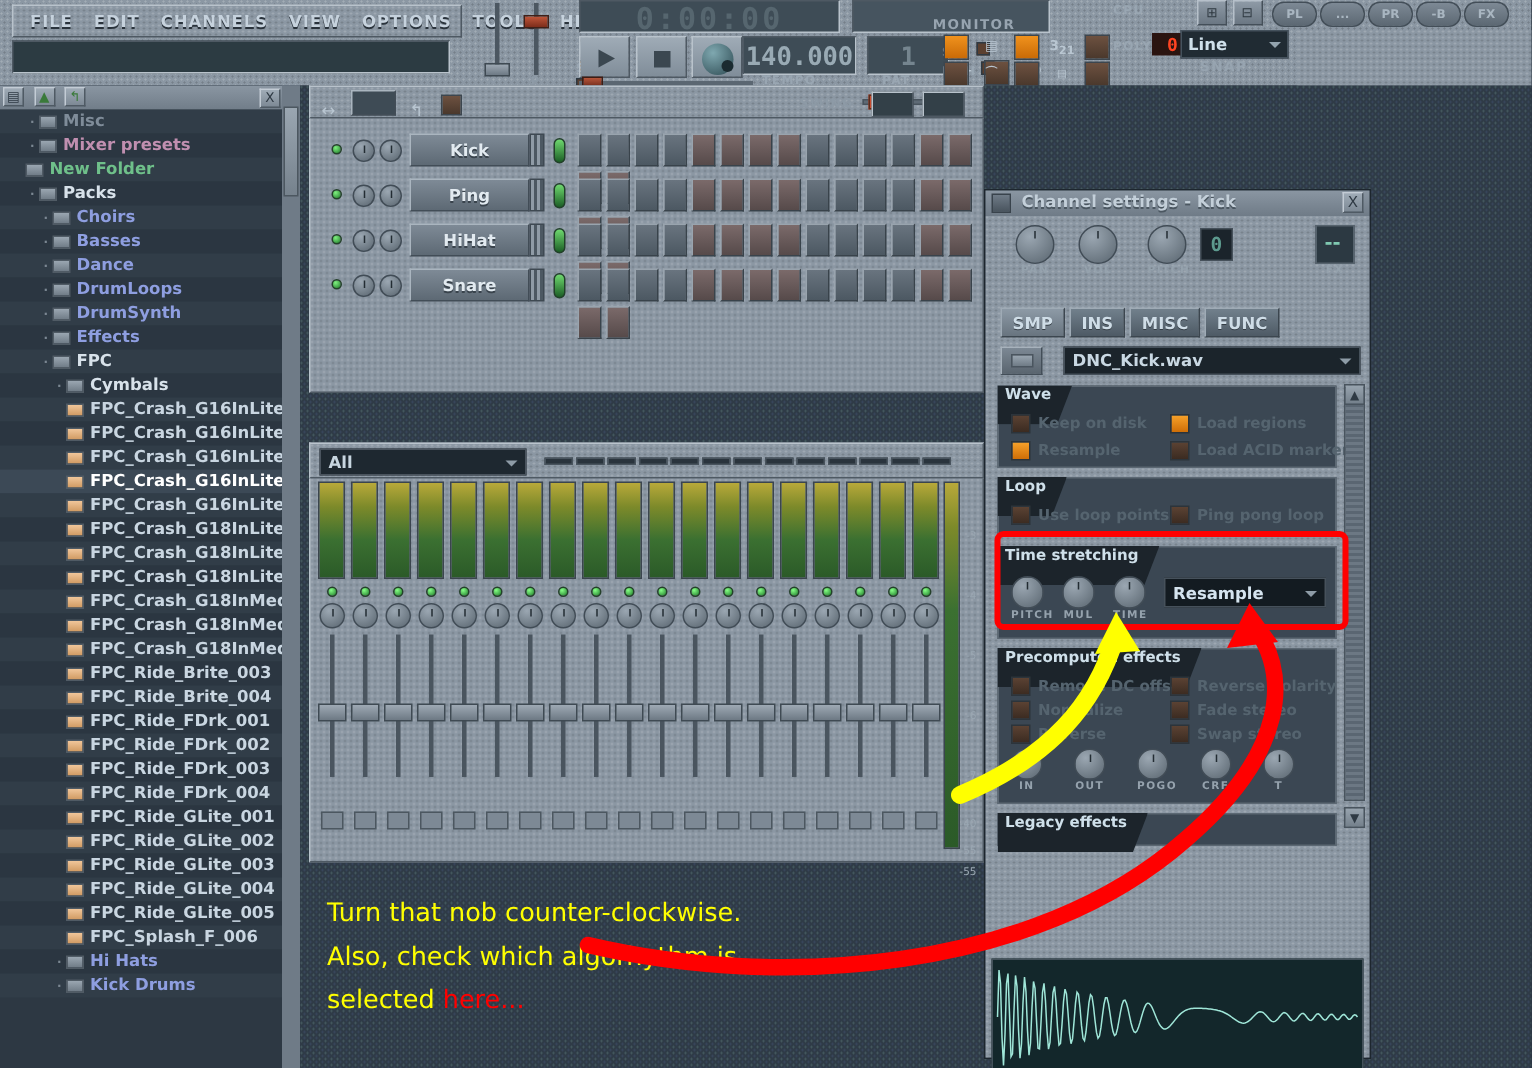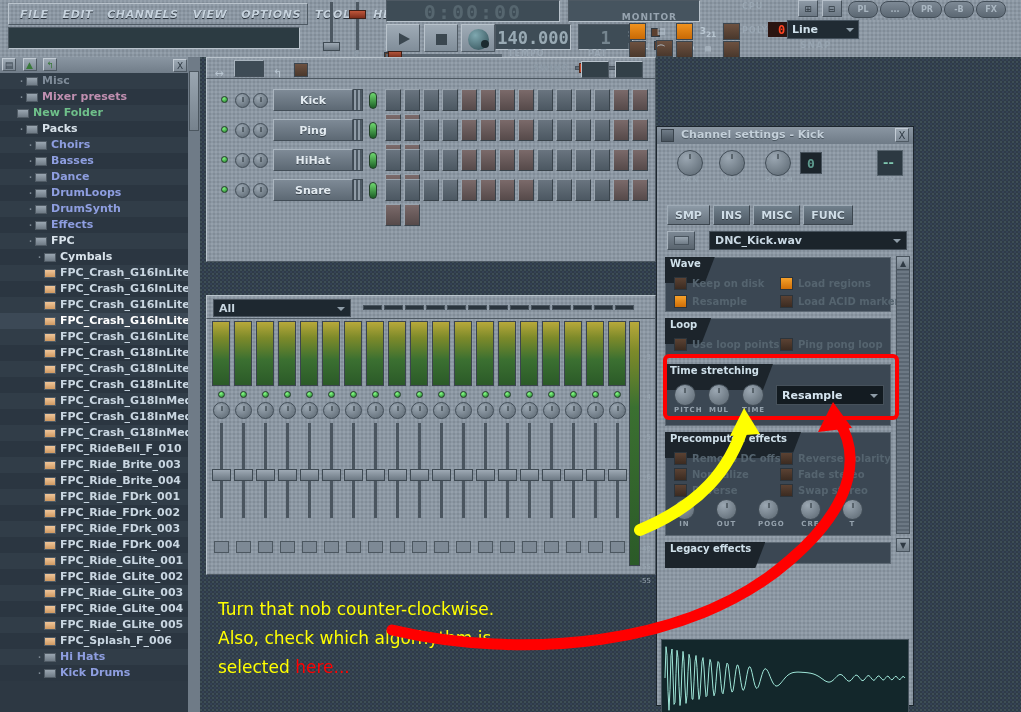--- a/index.html
+++ b/index.html
@@ -42,21 +42,20 @@
     position:absolute; left:8px; top:3px; width:300px; height:22px;
   }
   .menu-wrap {
     display:flex; align-items:center; height:100%;
     padding:0 4px; gap:0px;
   }
   .menu-item {
     color:#c6d2dd; font-size:11px; font-weight:bold; letter-spacing:.6px;
     padding:2px 7px; cursor:default; text-shadow:0 1px 0 #2a333c;
     font-family:"DejaVu Sans", sans-serif;
-    font-style:italic;
   }
   #hintbar {
     position:absolute; left:8px; top:27px; width:292px; height:22px;
     background:#2c3b42;
   }
 
   
   #timedisp {
     position:absolute; left:386px; top:0px; width:174px; height:22px;
     background:#3e4c56;
@@ -376,21 +375,20 @@
         <div class="brow"><span style="display:inline-block;width:44px"></span><span class="ficon wav"></span><span class="blabel" style="color:#c9d6e1">FPC_Crash_G16InLite_0</span></div>
         <div class="brow"><span style="display:inline-block;width:44px"></span><span class="ficon wav"></span><span class="blabel" style="color:#c9d6e1">FPC_Crash_G16InLite_0</span></div>
         <div class="brow sel"><span style="display:inline-block;width:44px"></span><span class="ficon wav"></span><span class="blabel" style="color:#ffffff">FPC_Crash_G16InLite_</span></div>
         <div class="brow"><span style="display:inline-block;width:44px"></span><span class="ficon wav"></span><span class="blabel" style="color:#c9d6e1">FPC_Crash_G16InLite_0</span></div>
         <div class="brow"><span style="display:inline-block;width:44px"></span><span class="ficon wav"></span><span class="blabel" style="color:#c9d6e1">FPC_Crash_G18InLite_0</span></div>
         <div class="brow"><span style="display:inline-block;width:44px"></span><span class="ficon wav"></span><span class="blabel" style="color:#c9d6e1">FPC_Crash_G18InLite_0</span></div>
         <div class="brow"><span style="display:inline-block;width:44px"></span><span class="ficon wav"></span><span class="blabel" style="color:#c9d6e1">FPC_Crash_G18InLite_0</span></div>
         <div class="brow"><span style="display:inline-block;width:44px"></span><span class="ficon wav"></span><span class="blabel" style="color:#c9d6e1">FPC_Crash_G18InMed_0</span></div>
         <div class="brow"><span style="display:inline-block;width:44px"></span><span class="ficon wav"></span><span class="blabel" style="color:#c9d6e1">FPC_Crash_G18InMed_0</span></div>
         <div class="brow"><span style="display:inline-block;width:44px"></span><span class="ficon wav"></span><span class="blabel" style="color:#c9d6e1">FPC_Crash_G18InMed_0</span></div>
-        <div class="brow"><span style="display:inline-block;width:44px"></span><span class="ficon wav"></span><span class="blabel" style="color:#c9d6e1">FPC_RideBell_F_010</span></div>
         <div class="brow"><span style="display:inline-block;width:44px"></span><span class="ficon wav"></span><span class="blabel" style="color:#c9d6e1">FPC_Ride_Brite_003</span></div>
         <div class="brow"><span style="display:inline-block;width:44px"></span><span class="ficon wav"></span><span class="blabel" style="color:#c9d6e1">FPC_Ride_Brite_004</span></div>
         <div class="brow"><span style="display:inline-block;width:44px"></span><span class="ficon wav"></span><span class="blabel" style="color:#c9d6e1">FPC_Ride_FDrk_001</span></div>
         <div class="brow"><span style="display:inline-block;width:44px"></span><span class="ficon wav"></span><span class="blabel" style="color:#c9d6e1">FPC_Ride_FDrk_002</span></div>
         <div class="brow"><span style="display:inline-block;width:44px"></span><span class="ficon wav"></span><span class="blabel" style="color:#c9d6e1">FPC_Ride_FDrk_003</span></div>
         <div class="brow"><span style="display:inline-block;width:44px"></span><span class="ficon wav"></span><span class="blabel" style="color:#c9d6e1">FPC_Ride_FDrk_004</span></div>
         <div class="brow"><span style="display:inline-block;width:44px"></span><span class="ficon wav"></span><span class="blabel" style="color:#c9d6e1">FPC_Ride_GLite_001</span></div>
         <div class="brow"><span style="display:inline-block;width:44px"></span><span class="ficon wav"></span><span class="blabel" style="color:#c9d6e1">FPC_Ride_GLite_002</span></div>
         <div class="brow"><span style="display:inline-block;width:44px"></span><span class="ficon wav"></span><span class="blabel" style="color:#c9d6e1">FPC_Ride_GLite_003</span></div>
         <div class="brow"><span style="display:inline-block;width:44px"></span><span class="ficon wav"></span><span class="blabel" style="color:#c9d6e1">FPC_Ride_GLite_004</span></div>

